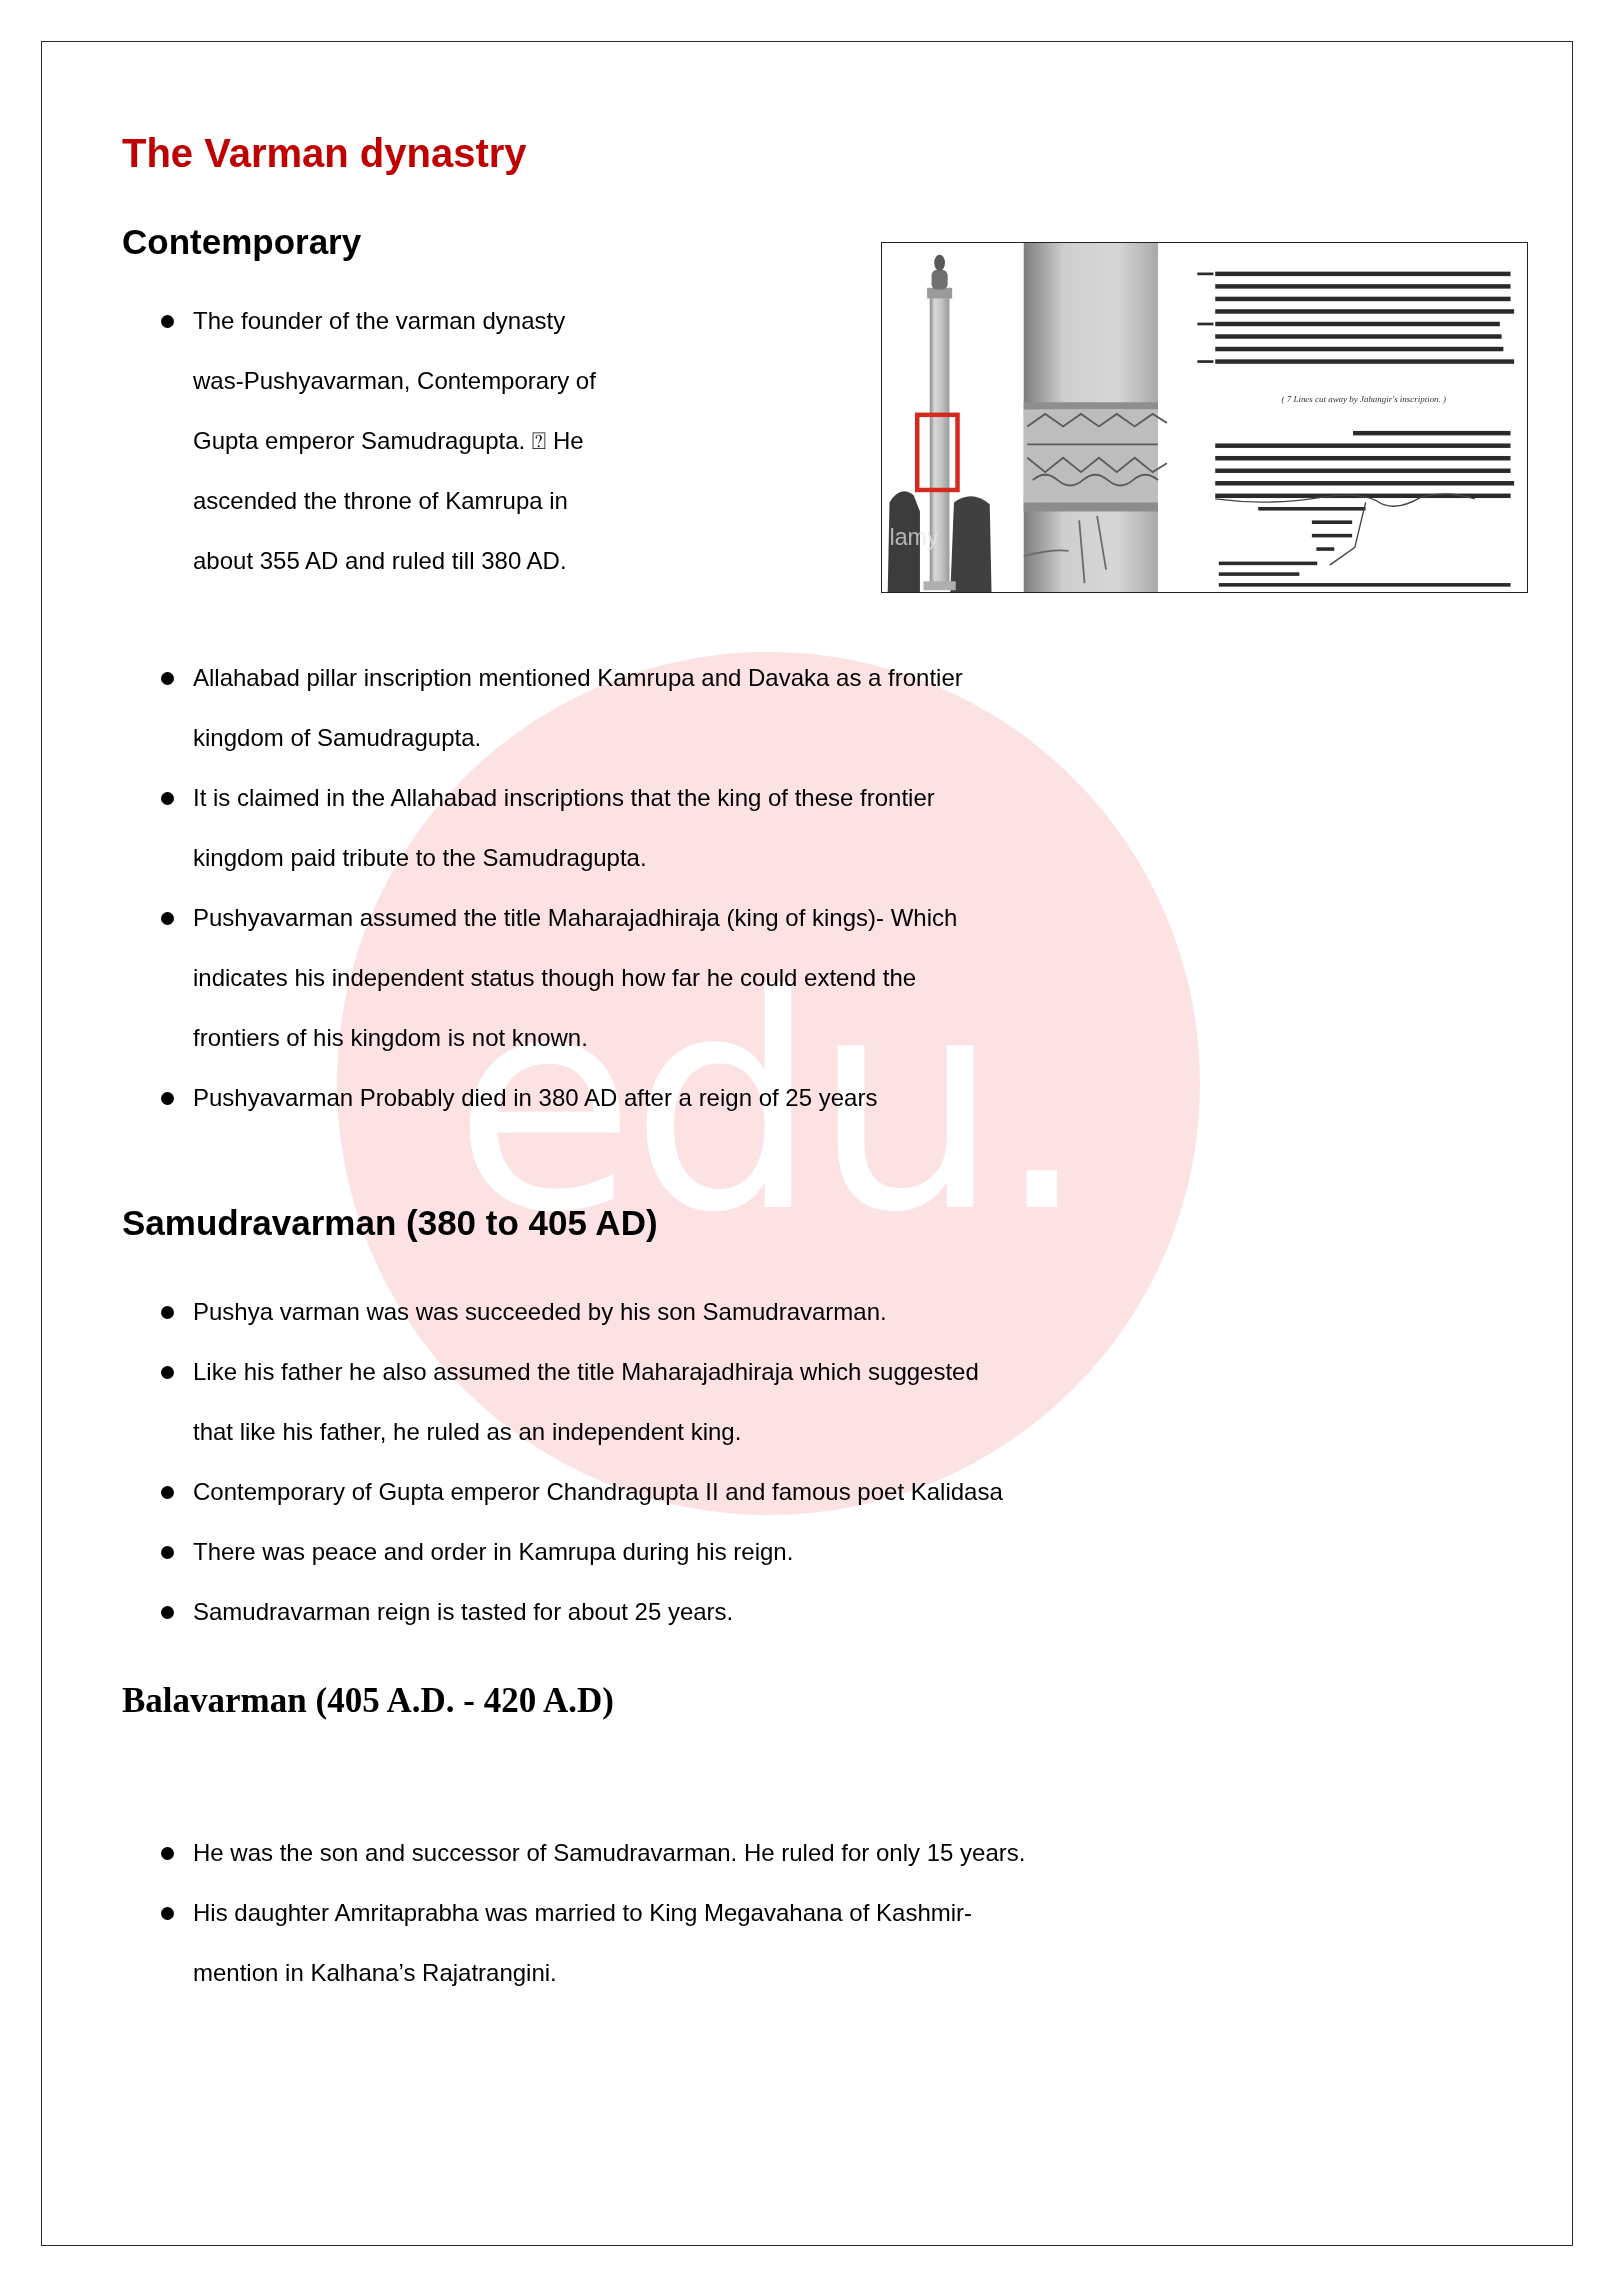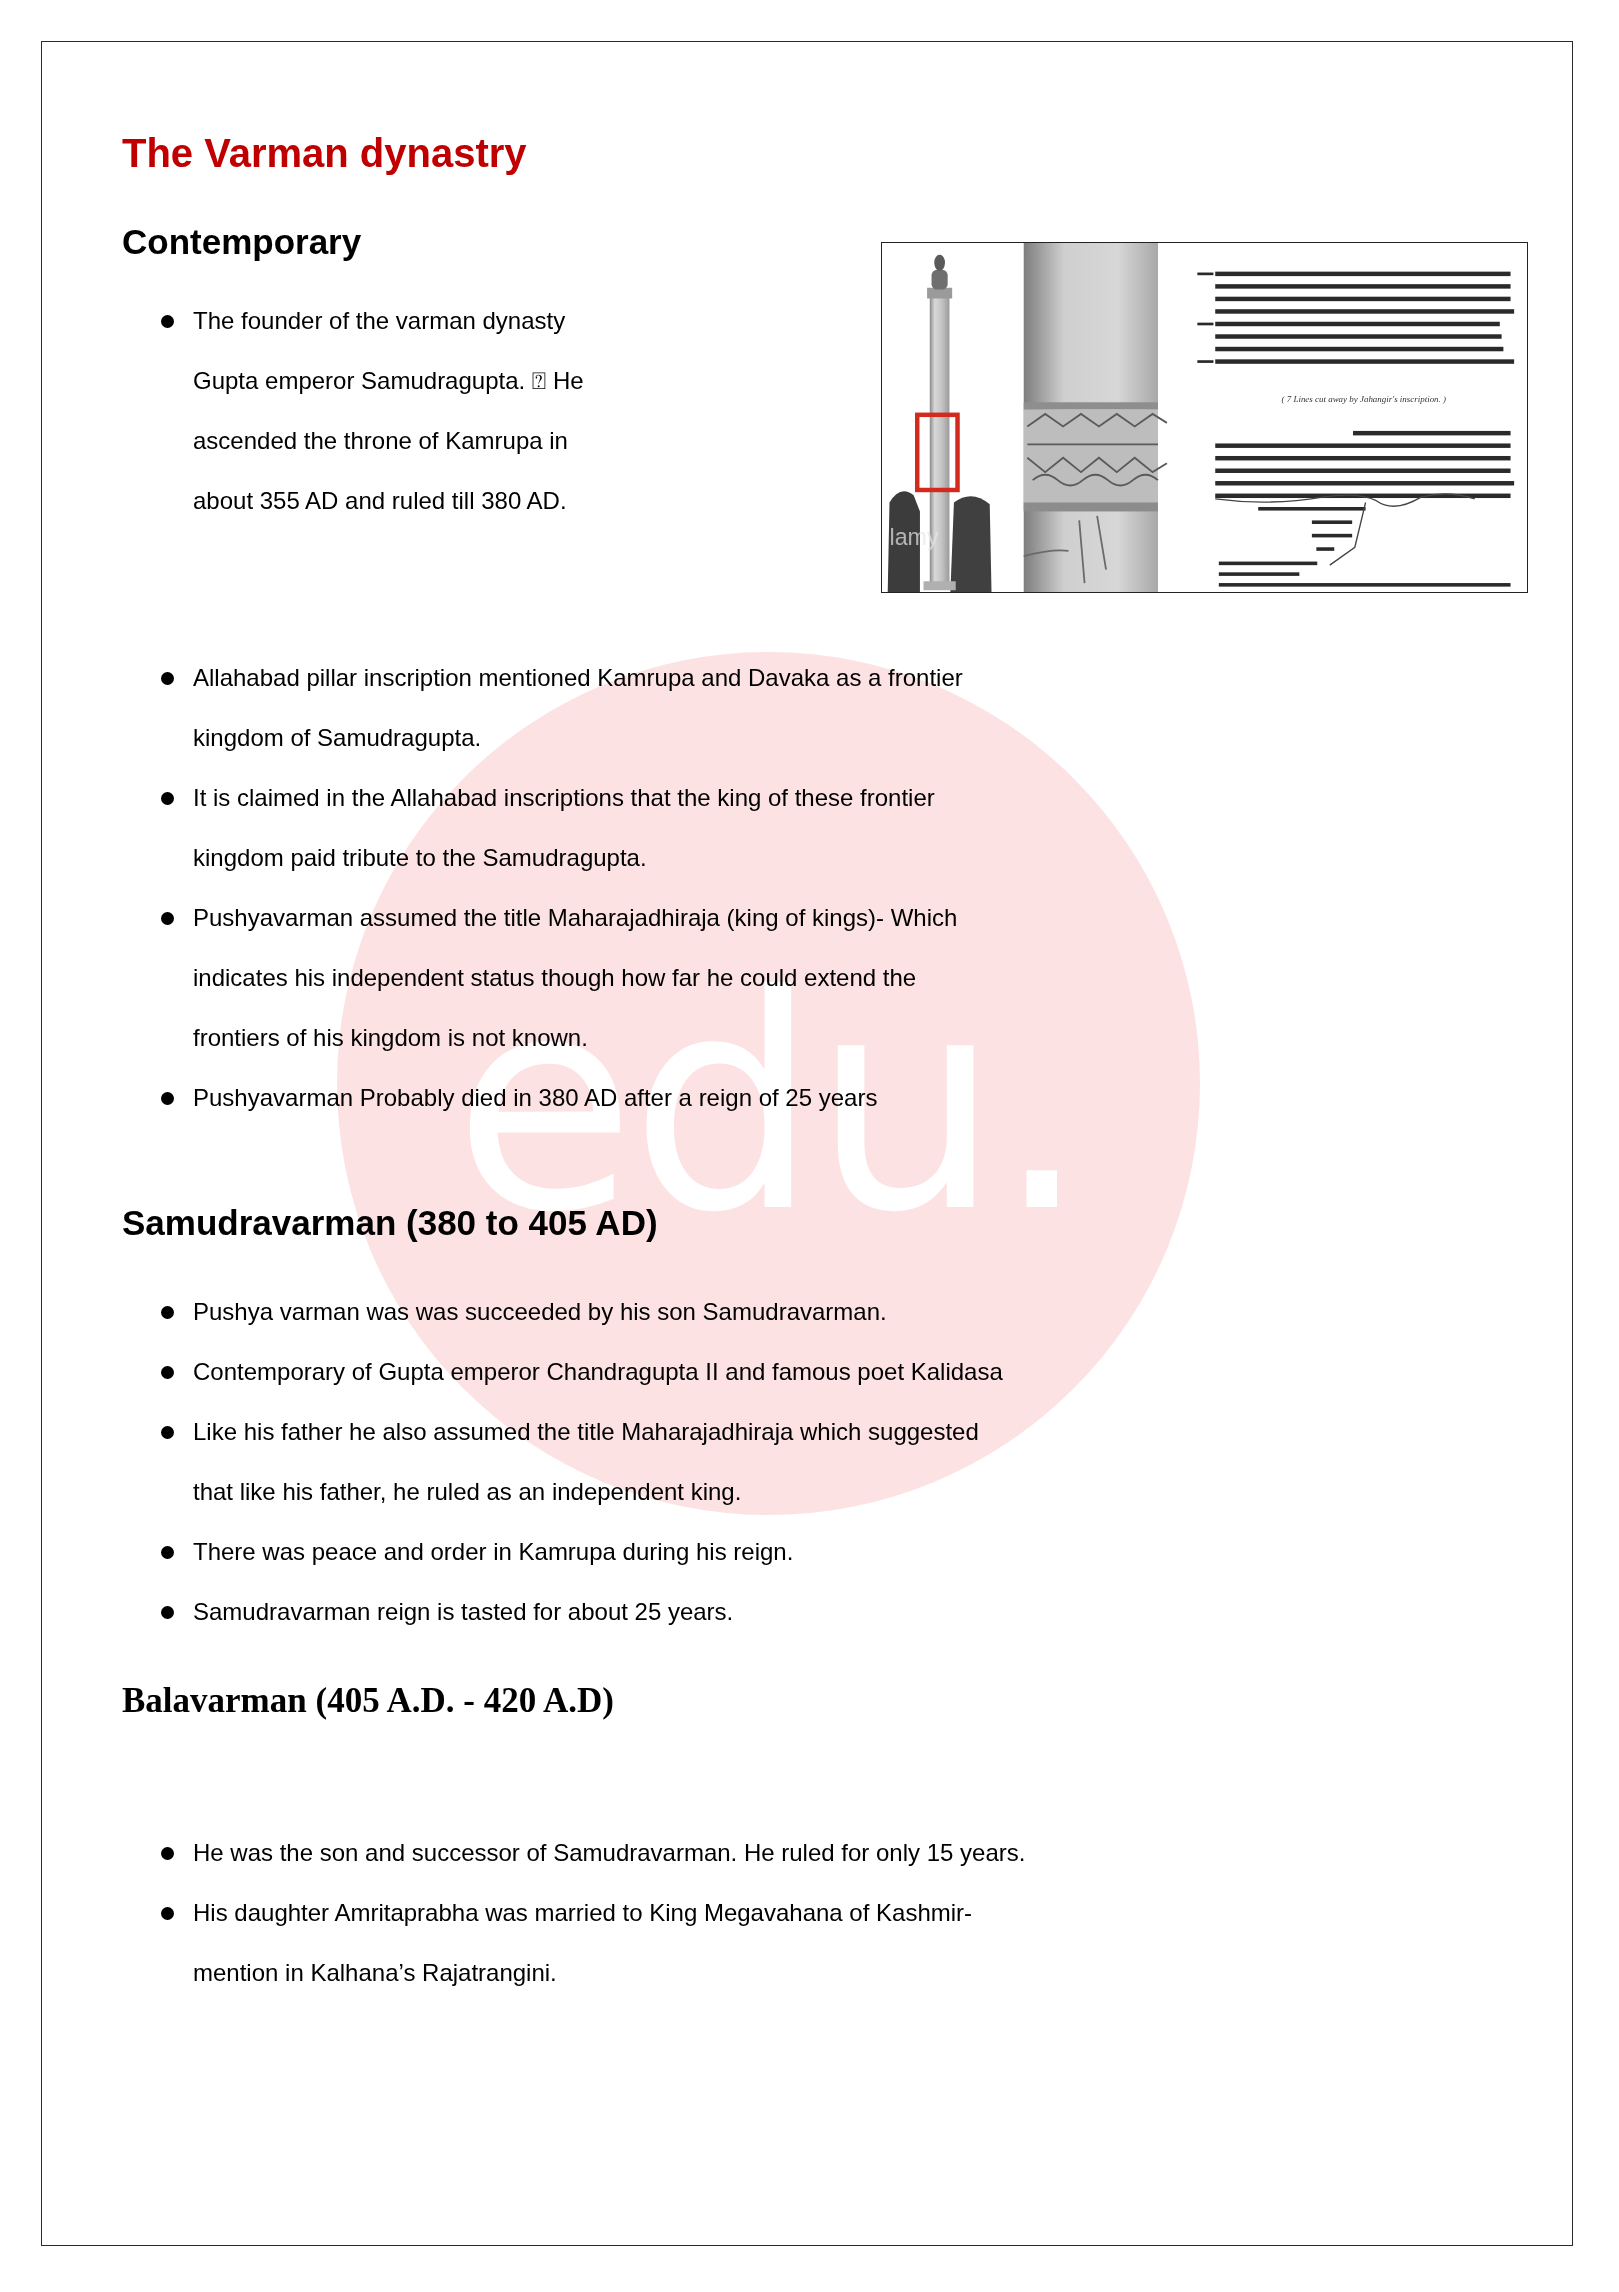--- a/index.html
+++ b/index.html
@@ -35,20 +35,21 @@
 </div>
 
 <div class="content">
   <h1 class="doc-title">The Varman dynastry</h1>
 
   <h2 class="h2" style="top:219px;">Contemporary</h2>
   <ul class="bullet-list" style="top:291px;">
     <li class="bullet">
       <span class="dot"></span>
       <span class="line">The founder of the varman dynasty</span>
+      <span class="line">was-Pushyavarman, Contemporary of</span>
       <span class="line">Gupta emperor Samudragupta. ⍰   He</span>
       <span class="line">ascended the throne of Kamrupa in</span>
       <span class="line">about 355 AD and ruled till 380 AD.</span>
     </li>
   </ul>
 
   <ul class="bullet-list" style="top:648px;">
     <li class="bullet">
       <span class="dot"></span>
       <span class="line">Allahabad pillar inscription mentioned Kamrupa and Davaka as a frontier</span>
@@ -72,26 +73,26 @@
   </ul>
 
   <h2 class="h2" style="top:1200px;">Samudravarman (380 to 405 AD)</h2>
   <ul class="bullet-list" style="top:1282px;">
     <li class="bullet">
       <span class="dot"></span>
       <span class="line">Pushya varman was was succeeded by his son Samudravarman.</span>
     </li>
     <li class="bullet">
       <span class="dot"></span>
-      <span class="line">Contemporary of Gupta emperor Chandragupta II and famous poet Kalidasa</span>
+      <span class="line">Like his father he also assumed the title Maharajadhiraja which suggested</span>
+      <span class="line">that like  his father, he ruled as an independent king.</span>
     </li>
     <li class="bullet">
       <span class="dot"></span>
-      <span class="line">Like his father he also assumed the title Maharajadhiraja which suggested</span>
-      <span class="line">that like  his father, he ruled as an independent king.</span>
+      <span class="line">Contemporary of Gupta emperor Chandragupta II and famous poet Kalidasa</span>
     </li>
     <li class="bullet">
       <span class="dot"></span>
       <span class="line">There was peace and order in Kamrupa during his reign.</span>
     </li>
     <li class="bullet">
       <span class="dot"></span>
       <span class="line">Samudravarman reign is tasted for about 25 years.</span>
     </li>
   </ul>

